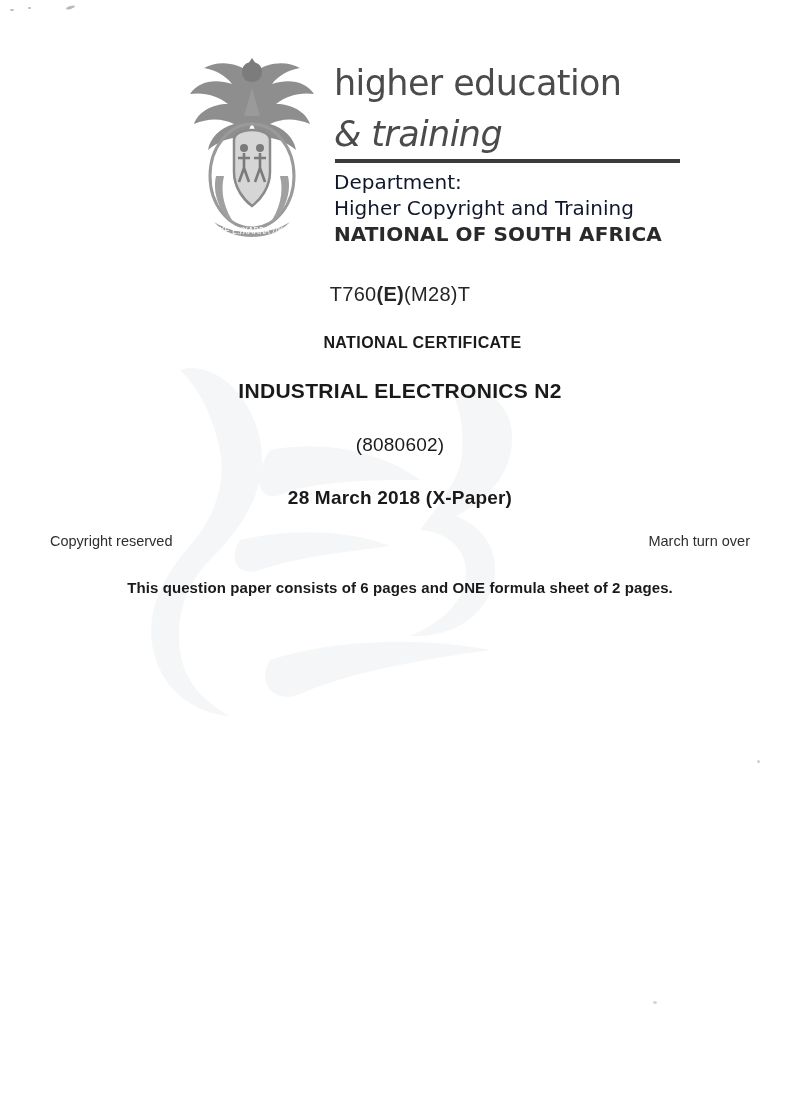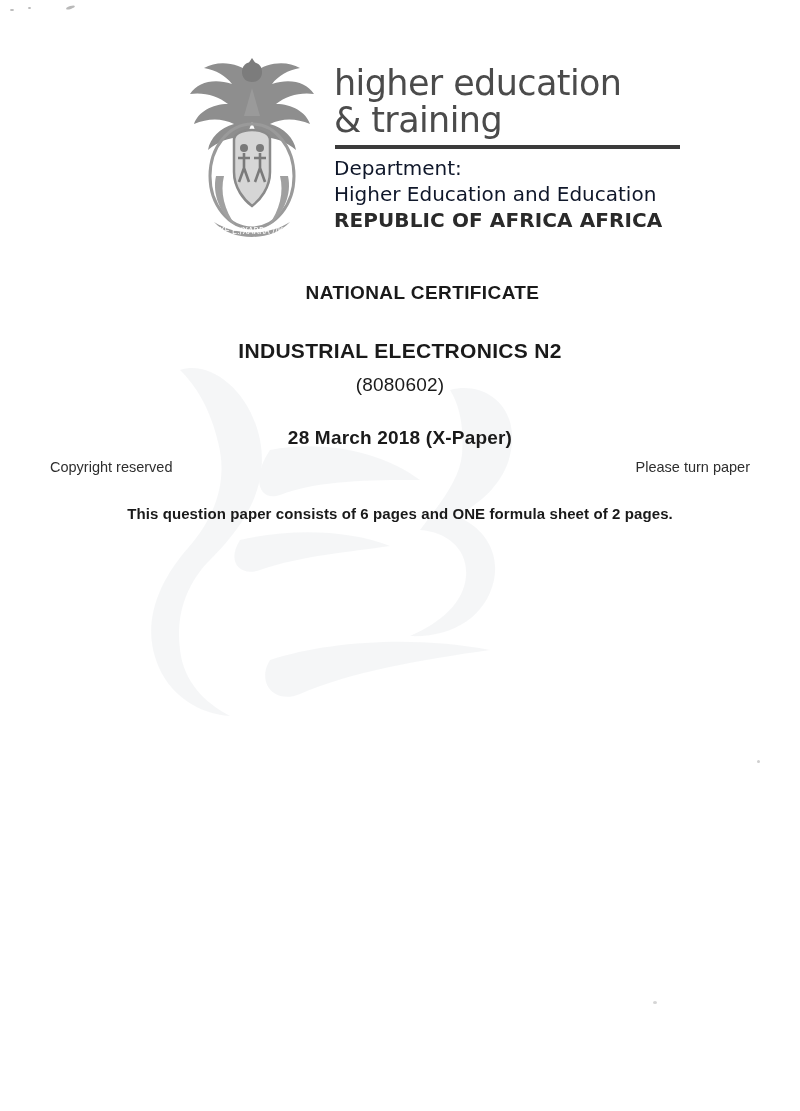--- a/index.html
+++ b/index.html
@@ -61,21 +61,21 @@
     padding-top: 10px;
   }
   .he-line1, .he-line2 {
     font-family: "DejaVu Sans", sans-serif;
     font-size: 35px;
     line-height: 35px;
     color: #4b4b4b;
     letter-spacing: -0.6px;
     font-weight: 400;
   }
-  .he-line2 { margin-top: 2px; }
+  .he-line2 { margin-top: 16px; font-style: italic; }
   .rule {
     width: 345px;
     height: 4px;
     background: #3b3b3b;
     margin: 7px 0 6px 1px;
   }
   .dept {
     font-family: "DejaVu Sans", sans-serif;
     font-size: 20px;
     line-height: 26px;
@@ -93,48 +93,48 @@
     margin-top: 36px;
   }
   .paper-code {
     font-size: 20px;
     letter-spacing: 0.3px;
     color: #262626;
   }
   .paper-code b { font-weight: bold; }
 
   .cert {
-    font-size: 19px;
+    font-size: 16px;
     font-weight: bold;
     margin-top: 28px;
     letter-spacing: 0.4px;
     margin-left: 45px;
   }
   .subject {
     font-size: 21px;
     font-weight: bold;
-    margin-top: 35px;
+    margin-top: 27px;
     letter-spacing: 0.3px;
   }
   .code {
     font-size: 19px;
-    margin-top: 11px;
+    margin-top: 31px;
     letter-spacing: 0.2px;
   }
   .datetime {
     font-size: 19px;
     font-weight: bold;
     margin-top: 29px;
     line-height: 25px;
     letter-spacing: 0.2px;
   }
   .consists {
     font-size: 15px;
     font-weight: bold;
-    margin-top: 55px;
+    margin-top: 69px;
     letter-spacing: 0.1px;
   }
 
   
   .footer {
     position: absolute;
     left: 0;
     right: 0;
     bottom: 47px;
     display: flex;
@@ -194,34 +194,35 @@
 
       <path d="M28 166 C50 180 82 180 104 166 C86 186 46 186 28 166 Z" fill="#9c9c9c"></path>
       <text x="66" y="178" font-size="8" text-anchor="middle" fill="#ffffff" font-family="DejaVu Sans, sans-serif">!KE E:/XARRA //KE</text>
     </svg>
 
     <div class="header-text">
       <div class="he-line1">higher education</div>
       <div class="he-line2">&amp; training</div>
       <div class="rule"></div>
       <div class="dept">Department:</div>
-      <div class="dept">Higher Education and Education</div>
-      <div class="dept bold">REPUBLIC OF AFRICA AFRICA</div>
+      <div class="dept">Higher Copyright and Training</div>
+      <div class="dept bold">NATIONAL OF SOUTH AFRICA</div>
     </div>
   </div>
 
   <div class="titles">
+    <div class="paper-code"><span>T760</span><b>(E)</b><span>(M28)T</span></div>
 
     <div class="cert">NATIONAL CERTIFICATE</div>
     <div class="subject">INDUSTRIAL ELECTRONICS N2</div>
     <div class="code">(8080602)</div>
     <div class="datetime">
       <div>28 March 2018 (X-Paper)</div>
     </div>
     <div class="consists">This question paper consists of 6 pages and ONE formula sheet of 2 pages.</div>
   </div>
 
   <div class="footer">
     <div>Copyright reserved</div>
-    <div>Please turn paper</div>
+    <div>March turn over</div>
   </div>
 
 </div>
 
 </body></html>

